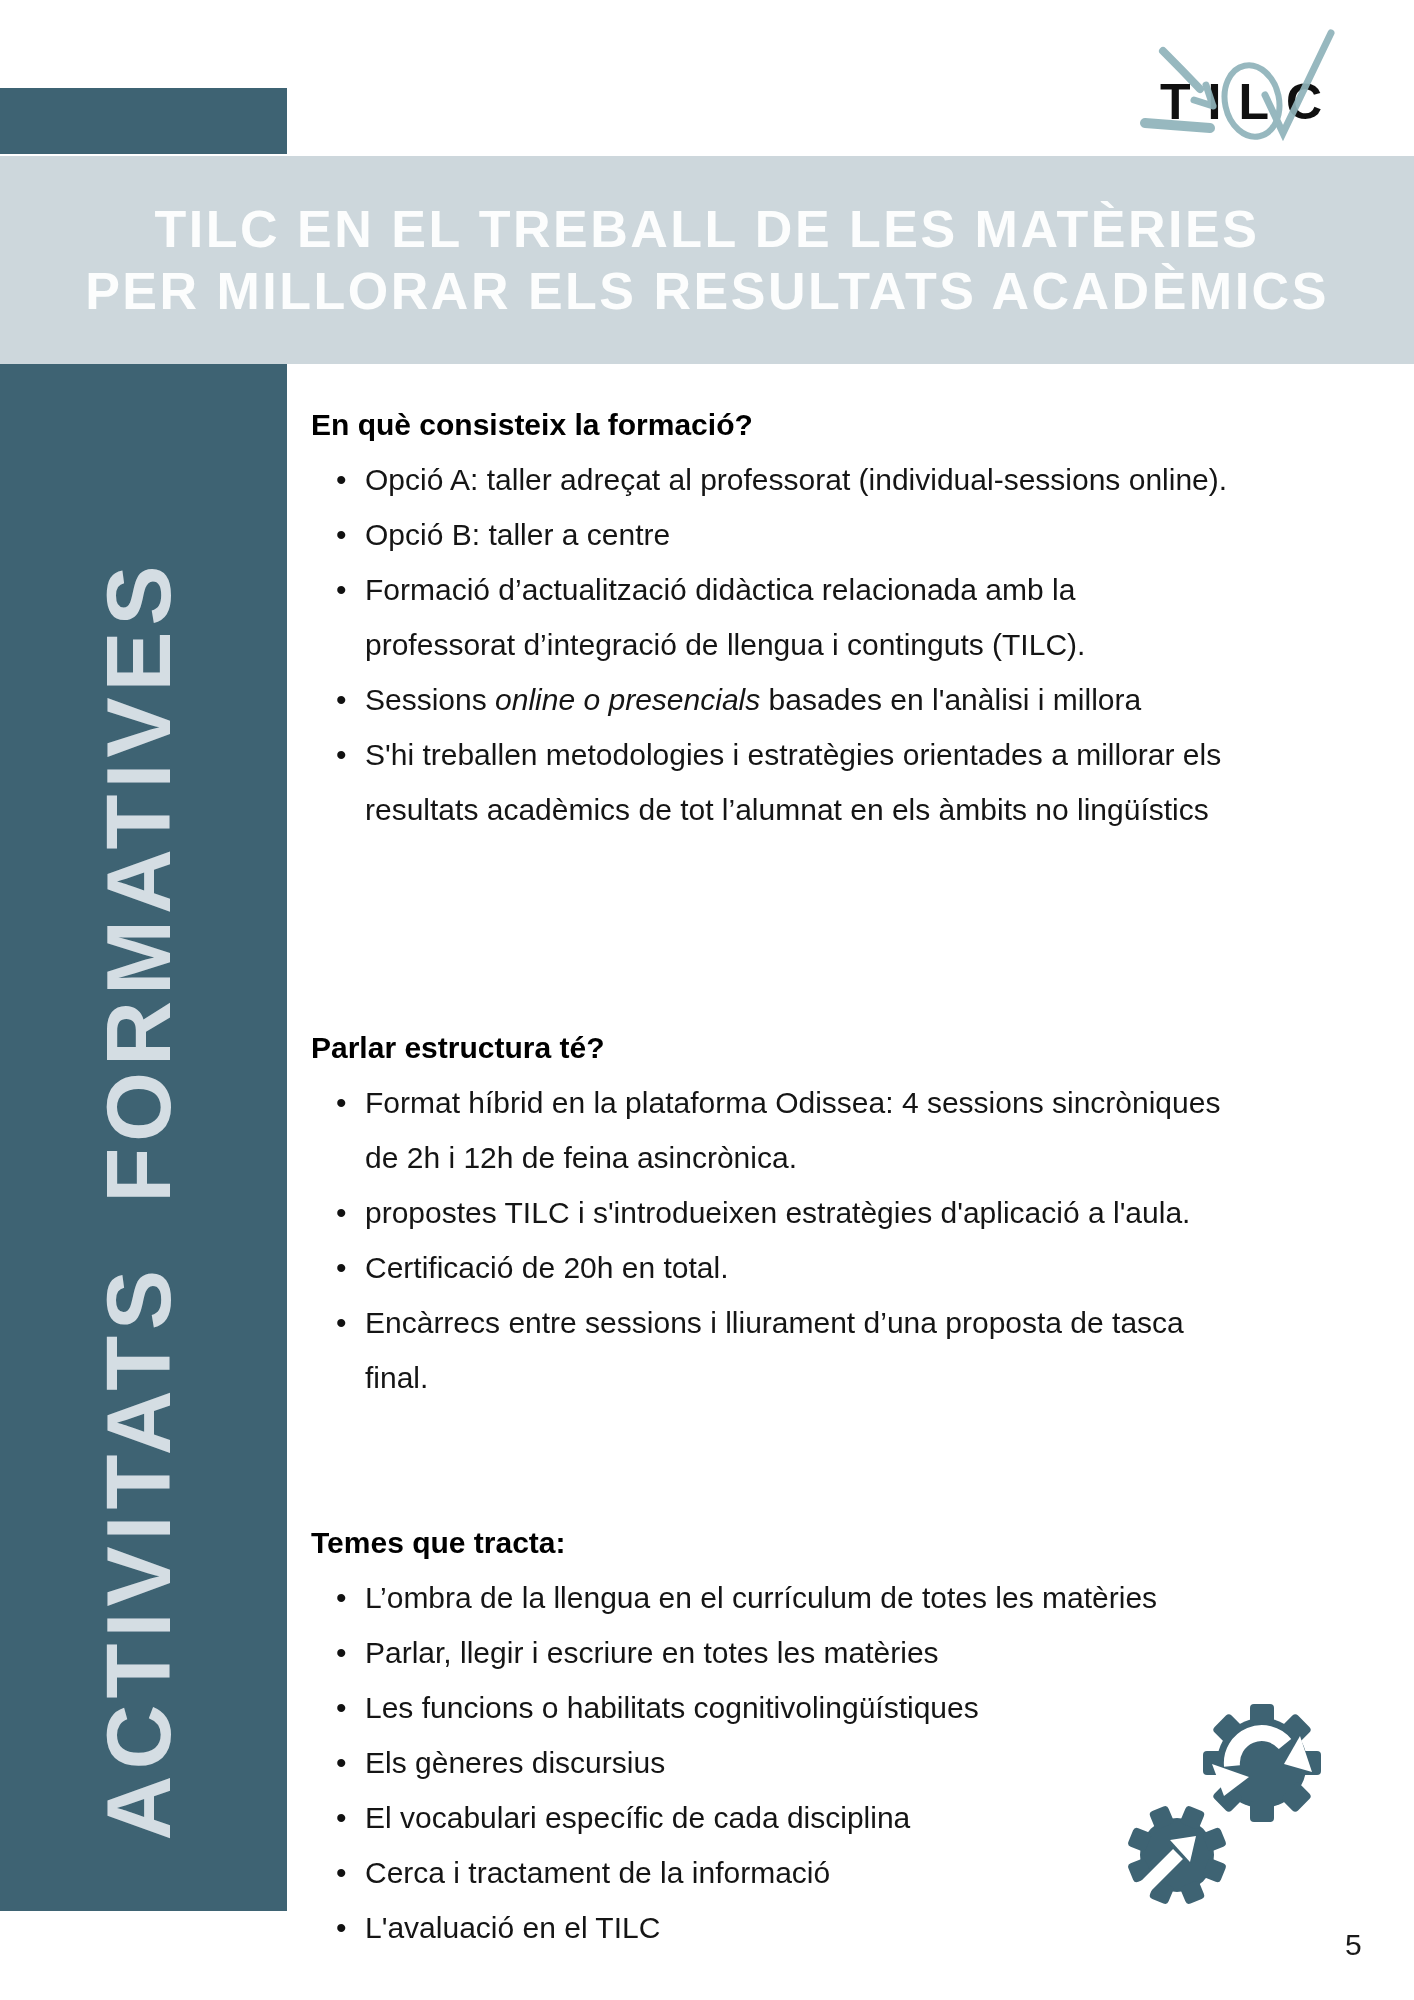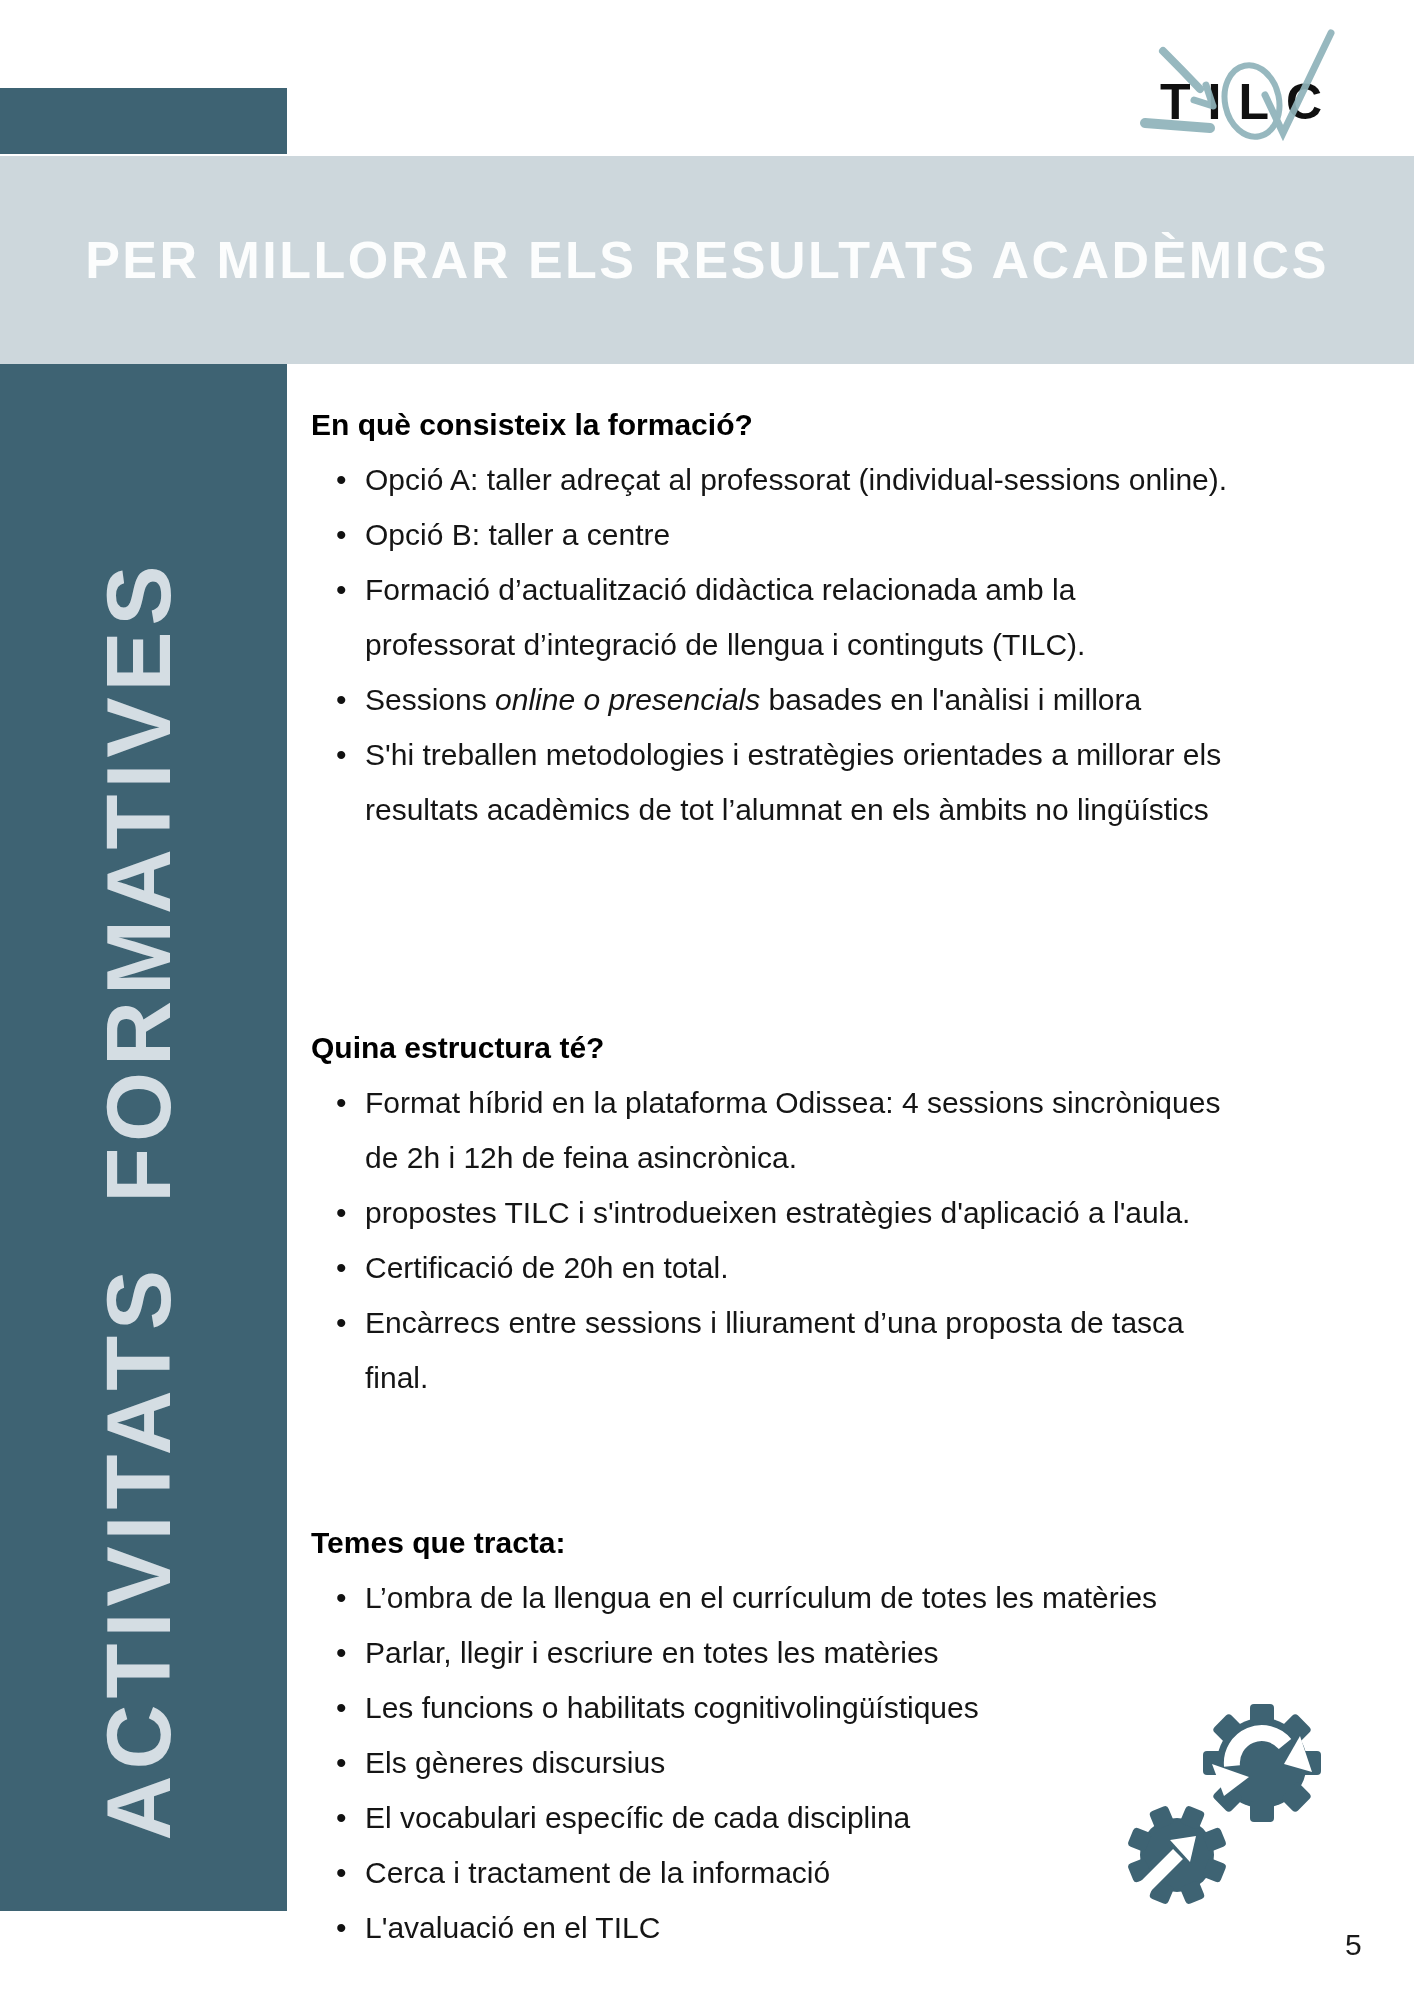--- a/index.html
+++ b/index.html
@@ -55,20 +55,21 @@
   #page-number{
     left:1345px;top:1928px;font-size:30px;line-height:34px;color:#1a1a1a;
   }
 </style>
 </head>
 <body>
 
 <div id="top-rect" class="abs"></div>
 
 <div id="banner" class="abs">
+  <div class="banner-line">TILC EN EL TREBALL DE LES MATÈRIES</div>
   <div class="banner-line">PER MILLORAR ELS RESULTATS ACADÈMICS</div>
 </div>
 
 <div id="logo" class="abs">
   <span id="logo-text">TILC</span>
   <svg id="logo-art" width="240" height="140" viewBox="0 0 240 140" xmlns="http://www.w3.org/2000/svg">
     <g stroke="#8FB3BA" fill="none" stroke-linecap="round" opacity="0.92">
 
       <path d="M33,36 Q52,55 70,74" stroke-width="8"></path>
       <path d="M83,91 L64,85 M83,91 L76,70" stroke-width="7"></path>
@@ -117,21 +118,21 @@
         <li>
           <span class="dot">•</span>
           <div class="txt">
             <div class="line">S'hi treballen metodologies i estratègies orientades a millorar els</div>
             <div class="line">resultats acadèmics de tot l’alumnat en els àmbits no lingüístics</div>
           </div>
         </li>
       </ul>
     </div>
     <div class="section">
-      <div class="heading">Quina estructura té?</div>
+      <div class="heading">Parlar estructura té?</div>
       <ul class="bullets">
         <li>
           <span class="dot">•</span>
           <div class="txt">
             <div class="line">Format híbrid en la plataforma Odissea: 4 sessions sincròniques</div>
             <div class="line">de 2h i 12h de feina asincrònica.</div>
           </div>
         </li>
         <li>
           <span class="dot">•</span>

